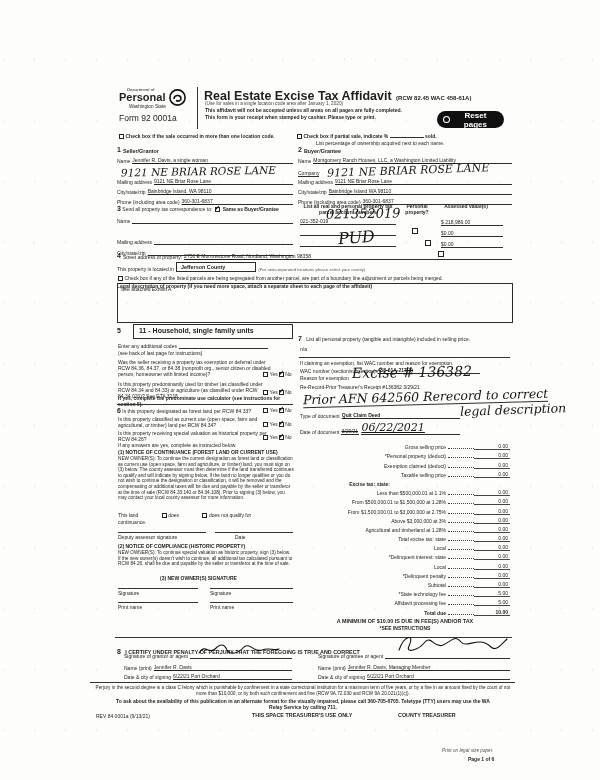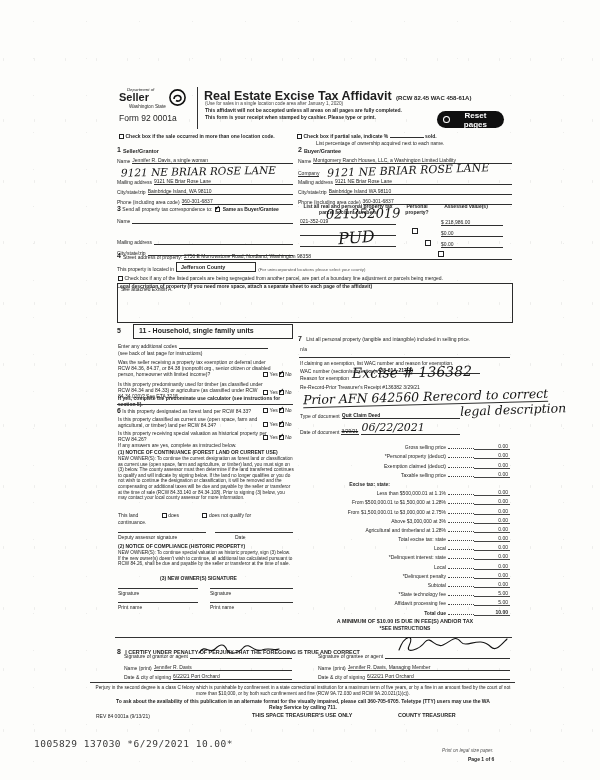--- a/index.html
+++ b/index.html
@@ -13,21 +13,21 @@
   .f45{font-size:4.7px;line-height:5.6px;}
   .f5{font-size:5px;line-height:6px;}
   .f55{font-size:5.4px;line-height:6.4px;}
   .f7{font-size:7px;line-height:8px;}
   .b{font-weight:bold;}
   .i{font-style:italic;}
   .ul{border-bottom:.7px solid #2f2f2f;}
   .hr{position:absolute;border-top:1px solid #333;height:0;}
   .vr{position:absolute;border-left:1px solid #333;width:0;}
   .row{display:flex;align-items:flex-end;gap:2px;}
-  .grow{flex:1;}
+  .grow{flex:1;text-decoration:underline;}
   .cb{display:inline-block;width:5px;height:5px;border:.9px solid #222;box-sizing:border-box;
       vertical-align:-.5px;position:relative;margin:0 1.5px 0 1px;background:#fff;}
   .cb.on::after{content:"✓";position:absolute;left:-1px;top:-2.5px;font-size:6.5px;font-weight:bold;color:#111;}
   .hw{font-family:"DejaVu Serif",serif;font-style:italic;color:#161616;white-space:nowrap;}
   .box{position:absolute;border:1px solid #2c2c2c;background:transparent;}
   .taxcol{position:absolute;left:300px;top:441px;width:210px;display:flex;flex-direction:column;}
   .taxrow{display:flex;align-items:flex-end;height:9.2px;font-size:5px;}
   .taxlbl{flex:1;text-align:right;padding-right:2px;white-space:nowrap;}
   .taxlead{width:26px;border-bottom:.8px dotted #444;margin-bottom:1px;}
   .taxval{width:34px;text-align:right;border-bottom:.8px solid #444;padding-right:2px;}
@@ -40,21 +40,21 @@
   .mono{font-family:"DejaVu Sans Mono",monospace;}
   .sig path{fill:none;stroke:#141414;stroke-width:1.1;stroke-linecap:round;}
 </style>
 </head>
 <body>
 
 <div class="page">
 
   
   <div class="abs f4 i" style="left:127px;top:87px;">Department of</div>
-  <div class="abs b" style="left:119px;top:91px;font-size:11px;">Seller</div>
+  <div class="abs b" style="left:119px;top:91px;font-size:11px;">Personal</div>
   <svg class="abs" style="left:169px;top:89px;" width="17" height="17" viewBox="0 0 17 17">
     <circle cx="8.5" cy="8.5" r="7.6" fill="none" stroke="#111" stroke-width="1.6"></circle>
     <path d="M5 10 C5 6 11 5 12 9 C12.5 11.5 9 13 7 11.5" fill="none" stroke="#111" stroke-width="1.6"></path>
   </svg>
   <div class="abs f45" style="left:129px;top:104px;">Washington State</div>
   <div class="abs" style="left:119px;top:113px;font-size:8.5px;">Form 92 0001a</div>
   <div class="vr" style="left:197px;top:87px;height:42px;border-left-width:1.4px;"></div>
 
   <div class="abs" style="left:204px;top:86px;width:300px;">
     <span class="b" style="font-size:12.5px;">Real Estate Excise Tax Affidavit</span>
@@ -427,17 +427,16 @@
 
   
   <div class="hr" style="left:90px;top:682px;width:425px;border-top-width:1.2px;"></div>
   <div class="abs f45" style="left:92px;top:685px;width:422px;text-align:center;">Perjury in the second degree is a class C felony which is punishable by confinement in a state correctional institution for a maximum term of five years, or by a fine in an amount fixed by the court of not more than $10,000, or by both such confinement and fine (RCW 9A.72.030 and RCW 9A.20.021(1)(c)).</div>
   <div class="abs f5 b" style="left:110px;top:698px;width:386px;text-align:center;">To ask about the availability of this publication in an alternate format for the visually impaired, please call 360-705-6705. Teletype (TTY) users may use the WA Relay Service by calling 711.</div>
 
   <div class="abs f5" style="left:96px;top:713px;">REV 84 0001a (9/13/21)</div>
   <div class="abs f55 b" style="left:252px;top:712px;">THIS SPACE TREASURER'S USE ONLY</div>
   <div class="abs f55 b" style="left:398px;top:712px;">COUNTY TREASURER</div>
 
-  <div class="abs mono" style="left:34px;top:738px;font-size:9.5px;letter-spacing:.5px;color:#3a3a3a;">1005829 137030 *6/29/2021 10.00*</div>
   <div class="abs f45 i" style="left:442px;top:748px;color:#555;">Print on legal size paper.</div>
   <div class="abs f5 b" style="left:468px;top:756px;">Page 1 of 6</div>
 
 </div>
 
 </body></html>

